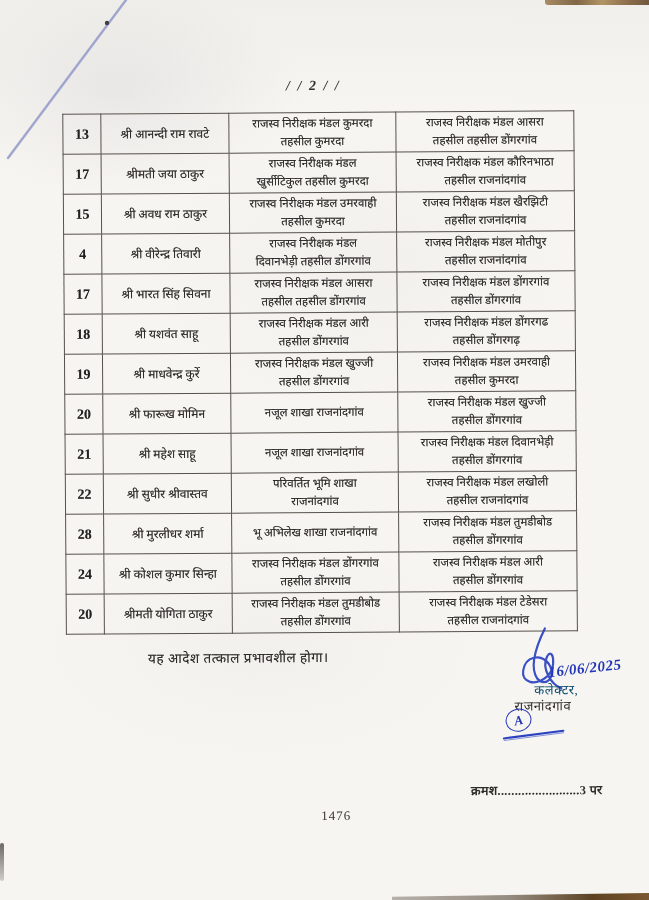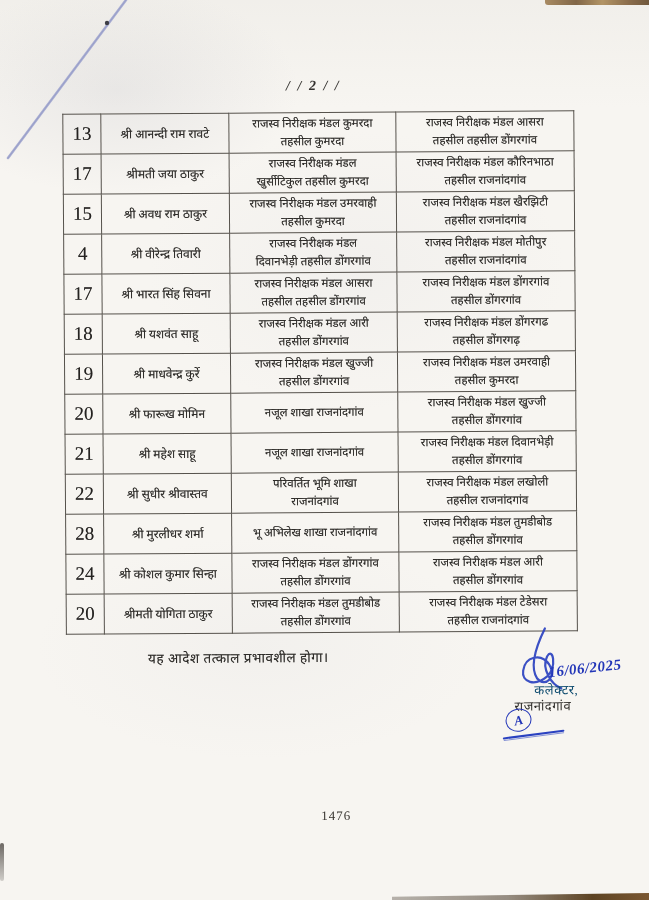--- a/index.html
+++ b/index.html
@@ -34,21 +34,21 @@
   }
   table.transfer td{
     border:1px solid #56524c;
     text-align:center;vertical-align:middle;
     padding:2px 3px;
     font-size:11.5px;line-height:1.5;
     white-space:pre-line;
     color:#2e2c29;
     text-shadow:0 0 0.5px rgba(40,40,40,0.45);
   }
-  table.transfer td.sno{font-size:19px;font-weight:normal;font-family:"Liberation Serif","DejaVu Serif",serif;color:#242220;}
+  table.transfer td.sno{font-size:14px;font-weight:bold;font-family:"Liberation Serif","DejaVu Serif",serif;color:#242220;}
   table.transfer td.name{font-size:12px;}
   table.transfer tr{height:40px;}
   col.c-sno{width:38px;}
   col.c-name{width:128px;}
   col.c-from{width:167px;}
   col.c-to{width:178px;}
   .order-note{
     position:absolute;left:146px;top:648px;
     font-size:13.5px;color:#2e2c29;letter-spacing:0.5px;
     text-shadow:0 0 0.5px rgba(40,40,40,0.4);
@@ -243,18 +243,19 @@
 
   <svg class="sig-svg" width="70" height="70">
     <path d="M38,2 C30,18 22,40 30,52 C38,62 50,50 42,38 C34,26 18,30 16,44 C14,56 28,60 40,50 C50,40 46,20 40,30 C34,42 44,58 54,62" fill="none" stroke="#2a41c0" stroke-width="2.2" stroke-linecap="round" opacity="0.92"></path>
   </svg>
   <div class="sig-date">16/06/2025</div>
   <div class="sig-title">कलेक्टर,</div>
   <div class="sig-place">राजनांदगांव</div>
   <div class="sig-mark">A</div>
   <div class="sig-underline"></div>
 
+  <div class="footer-continuation">क्रमश........................3 पर</div>
   <div class="footer-number">1476</div>
 
 </div>
 
 <div class="edge-bottom"></div>
 <div class="edge-left-mark"></div>
 
 </body></html>

